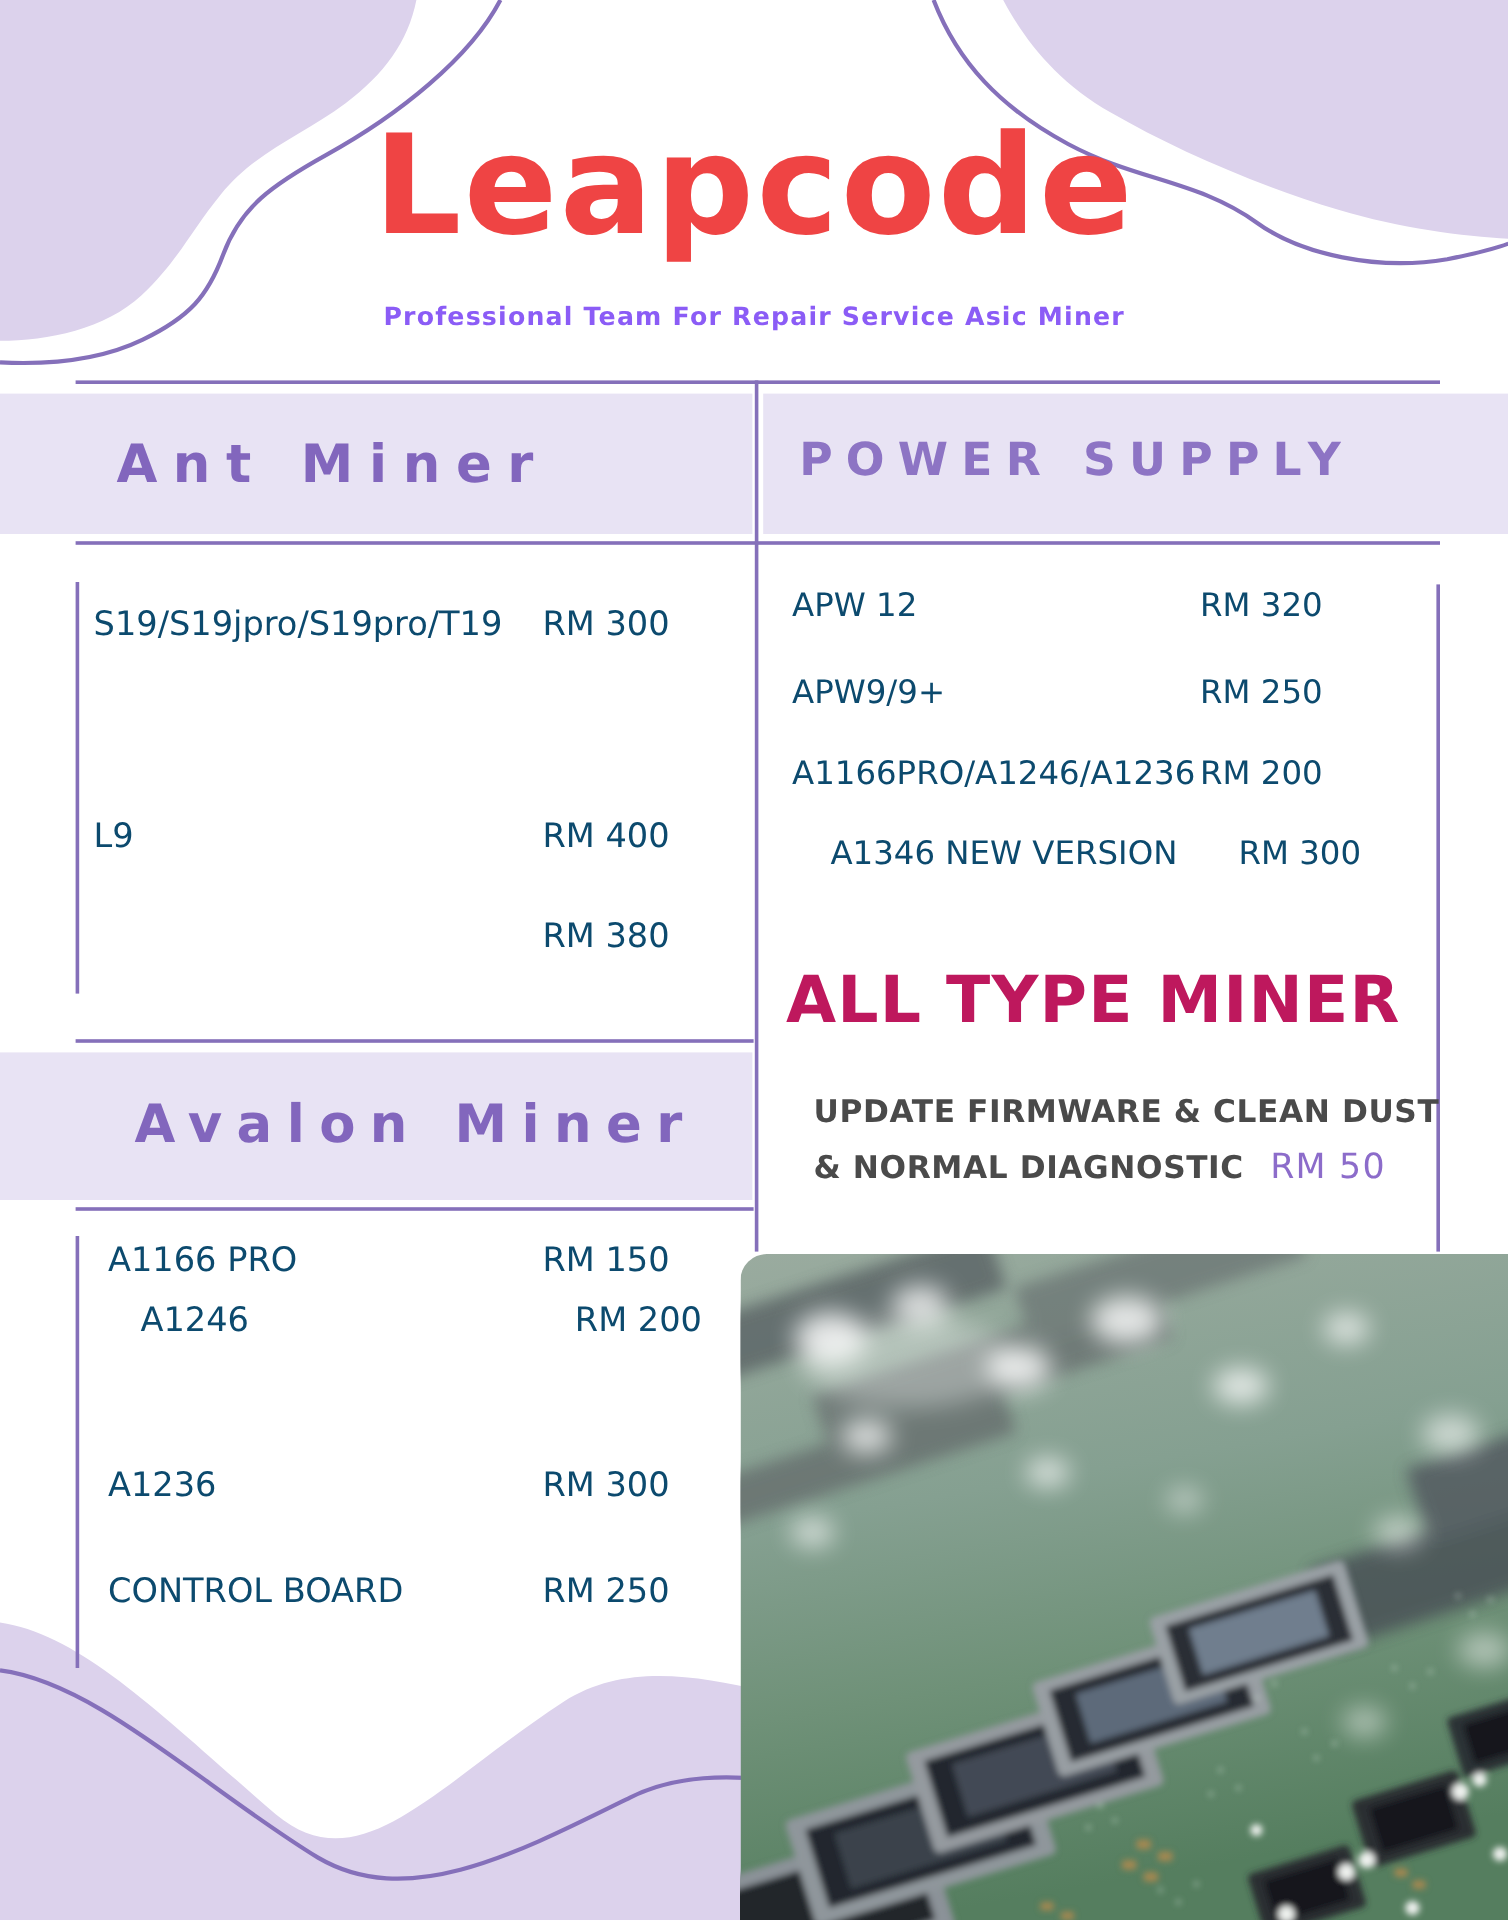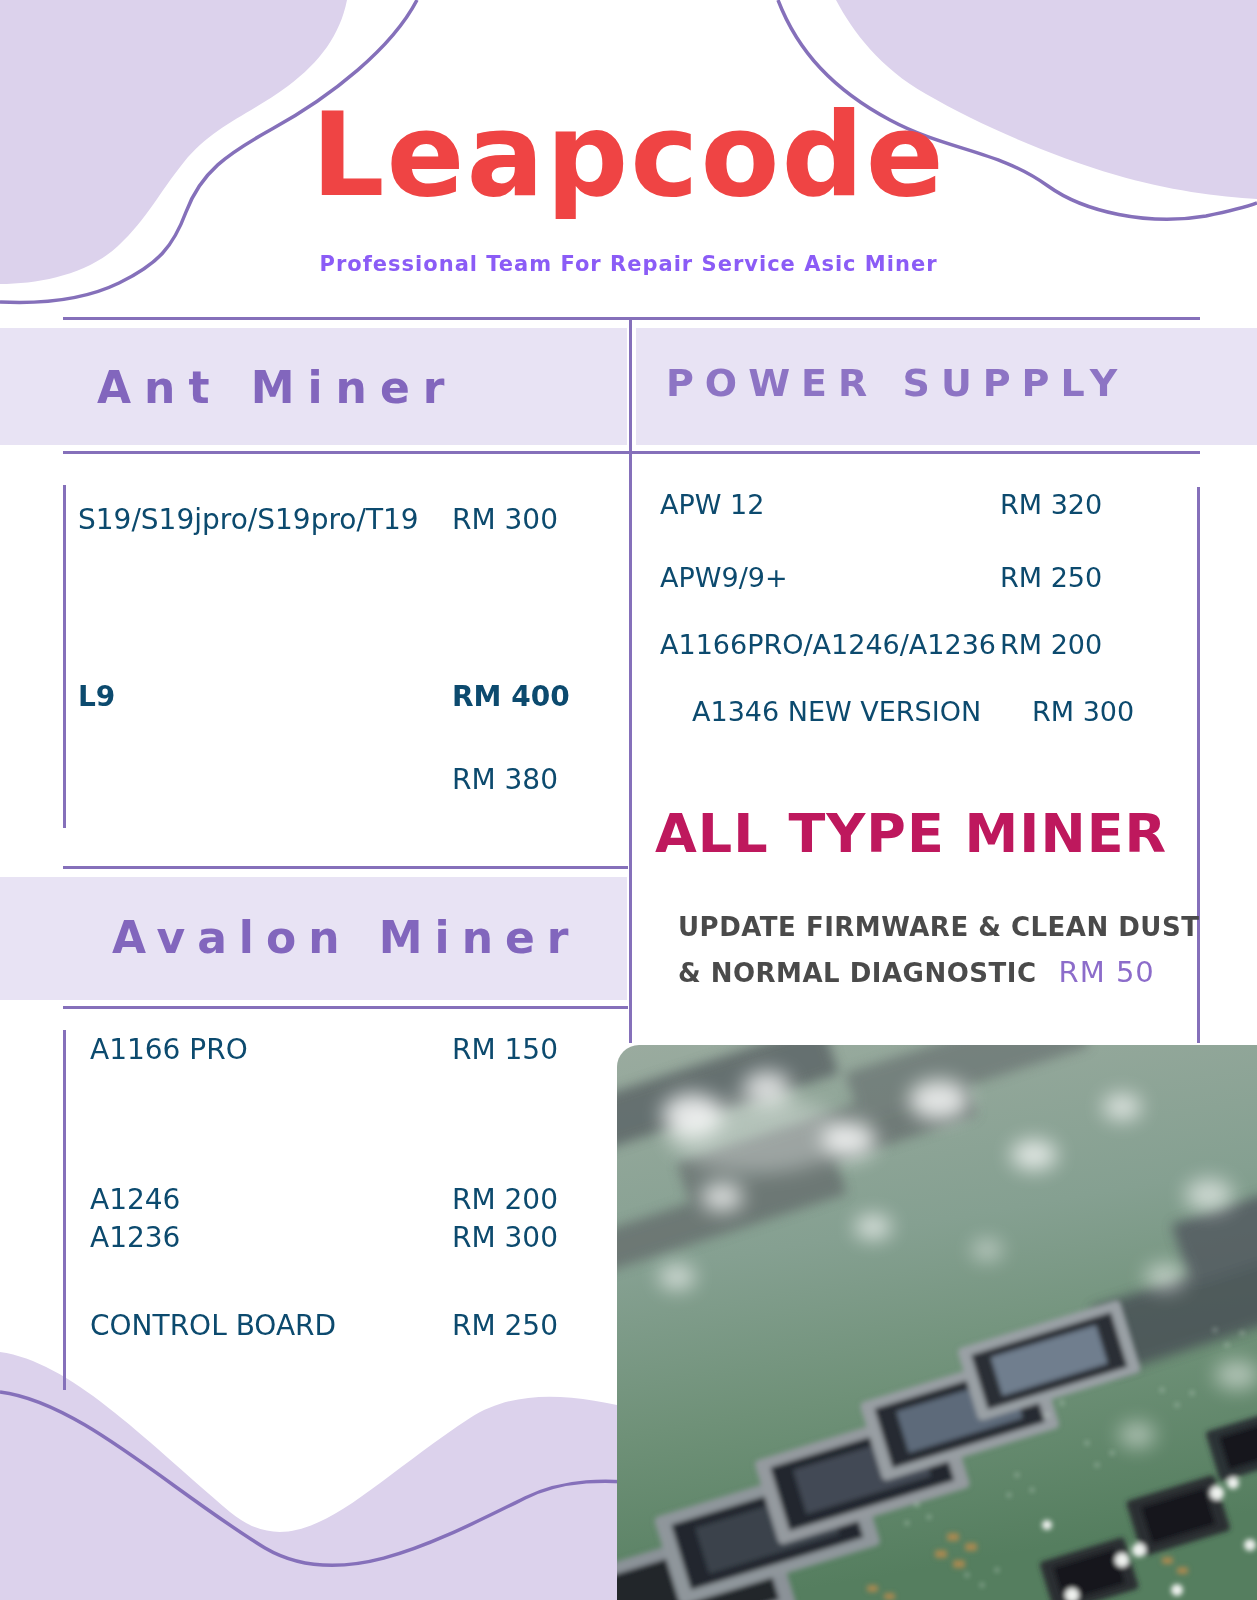--- a/index.html
+++ b/index.html
@@ -85,21 +85,21 @@
   <div class="rule-v" style="left:629px;top:317px;height:726px;"></div>
 
   <div class="sec-heading h-ant">Ant Miner</div>
   <div class="sec-heading h-power">POWER SUPPLY</div>
 
   <div class="rule-v" style="left:63px;top:485px;height:343px;"></div>
   <div class="row row-left" style="top:504px;">
     <span>S19/S19jpro/S19pro/T19</span>
     <span class="price">RM 300</span>
   </div>
-  <div class="row row-left" style="top:681px;font-weight:bold;">
+  <div class="row row-left" style="top:681px;">
     <span>L9</span>
     <span class="price">RM 400</span>
   </div>
   <div class="row row-left" style="top:764px;">
     <span class="price">RM 380</span>
   </div>
 
   <div class="rule-v" style="left:1197px;top:487px;height:556px;"></div>
   <div class="row row-right" style="top:489px;">
     <span>APW 12</span>
@@ -127,21 +127,21 @@
   <div class="rule-h" style="left:63px;top:866px;width:565px;"></div>
   <div class="band" style="left:0;top:877px;width:627px;height:123px;"></div>
   <div class="rule-h" style="left:63px;top:1006px;width:565px;"></div>
   <div class="sec-heading h-avalon">Avalon Miner</div>
 
   <div class="rule-v" style="left:63px;top:1030px;height:360px;"></div>
   <div class="row row-avalon" style="top:1034px;">
     <span>A1166 PRO</span>
     <span class="price">RM 150</span>
   </div>
-  <div class="row row-avalon" style="top:1184px;">
+  <div class="row row-avalon" style="top:1084px;margin-left:27px;">
     <span>A1246</span>
     <span class="price">RM 200</span>
   </div>
   <div class="row row-avalon" style="top:1222px;">
     <span>A1236</span>
     <span class="price">RM 300</span>
   </div>
   <div class="row row-avalon" style="top:1310px;">
     <span>CONTROL BOARD</span>
     <span class="price">RM 250</span>

